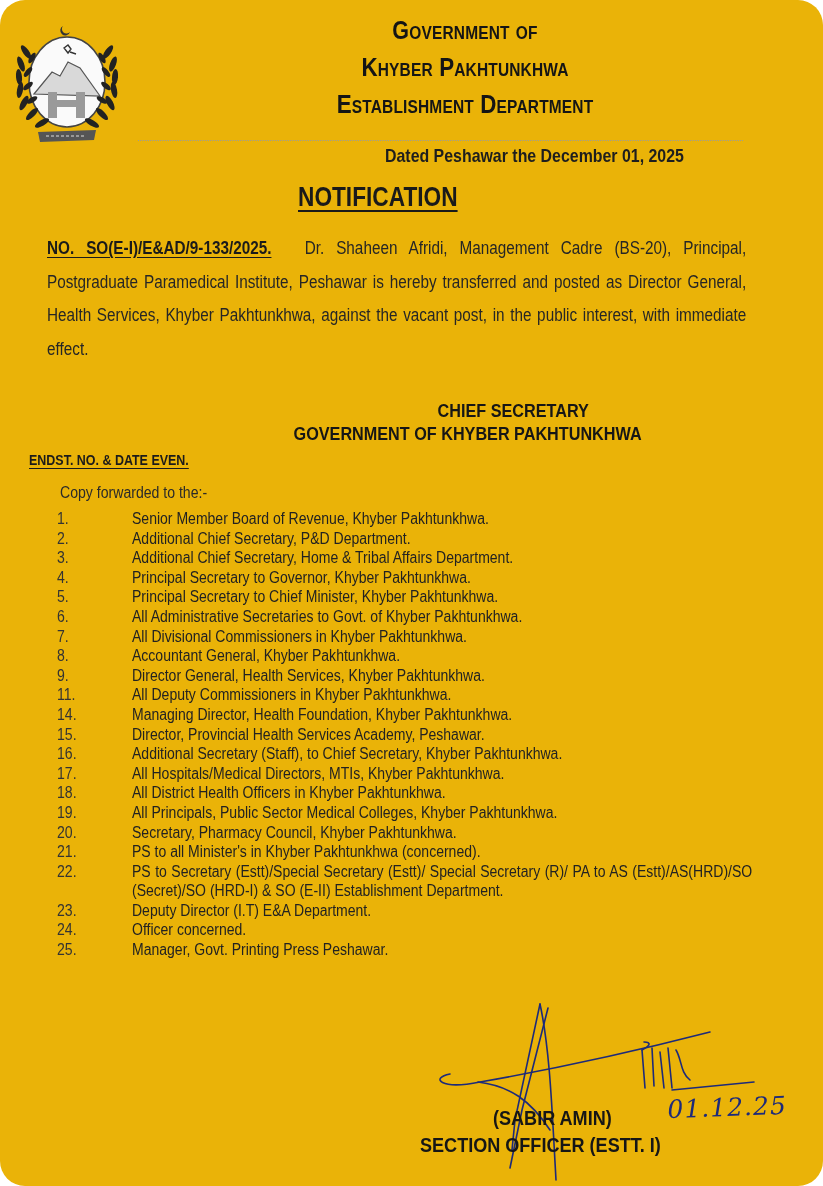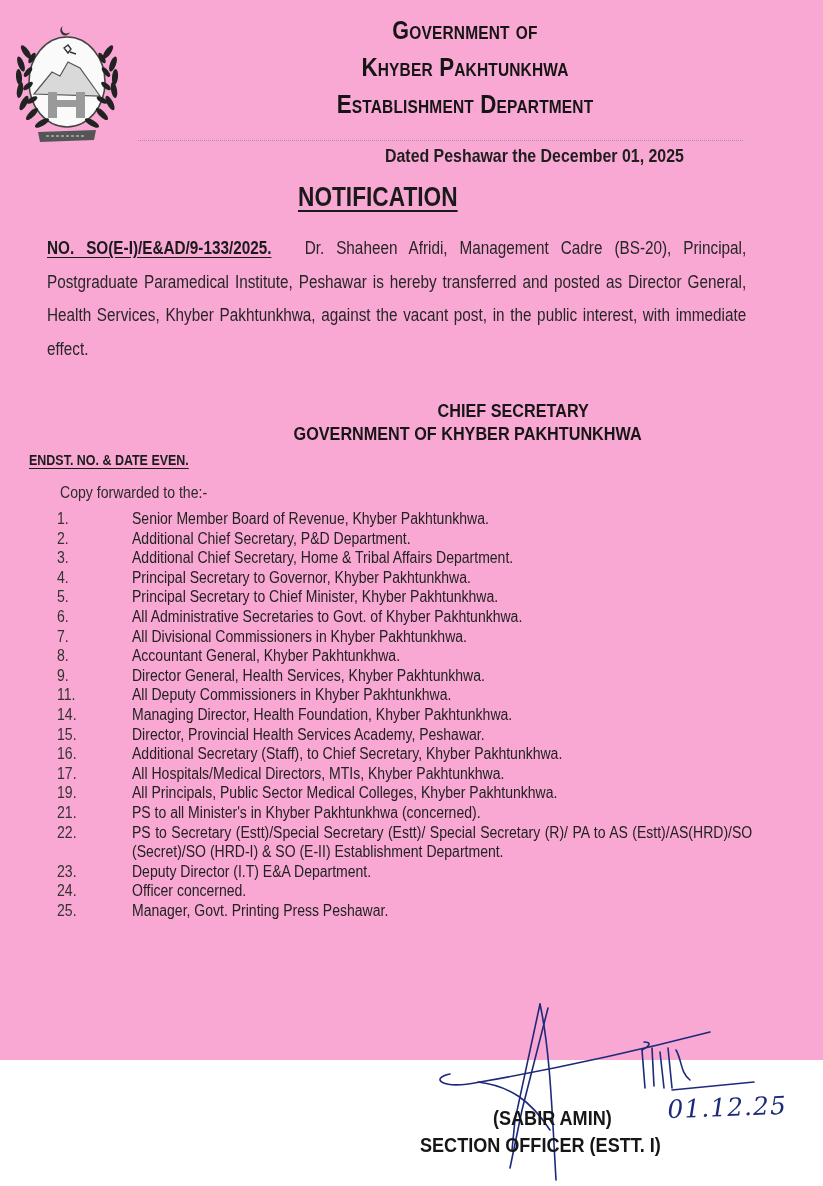--- a/index.html
+++ b/index.html
@@ -12,22 +12,23 @@
       height: 1186px;
       position: relative;
       overflow: hidden;
       font-family: "Liberation Sans", sans-serif;
       color: #1a1a1a;
     }
     .page {
       position: absolute;
       left: 0; top: 0;
       width: 823px;
-      height: 1060px;
-      background: #f9a8d4;
+      height: 1186px;
+      background: #eab308;
+      border-radius: 25px;
     }
     
     .logo {
       position: absolute;
       left: 8px;
       top: 22px;
       width: 118px;
       height: 124px;
     }
     .header-title {
@@ -348,22 +349,30 @@
       </li>
       <li>
         <span class="num">16.</span>
         <span class="txt">Additional Secretary (Staff), to Chief Secretary, Khyber Pakhtunkhwa.</span>
       </li>
       <li>
         <span class="num">17.</span>
         <span class="txt">All Hospitals/Medical Directors, MTIs, Khyber Pakhtunkhwa.</span>
       </li>
       <li>
+        <span class="num">18.</span>
+        <span class="txt">All District Health Officers in Khyber Pakhtunkhwa.</span>
+      </li>
+      <li>
         <span class="num">19.</span>
         <span class="txt">All Principals, Public Sector Medical Colleges, Khyber Pakhtunkhwa.</span>
+      </li>
+      <li>
+        <span class="num">20.</span>
+        <span class="txt">Secretary, Pharmacy Council, Khyber Pakhtunkhwa.</span>
       </li>
       <li>
         <span class="num">21.</span>
         <span class="txt">PS to all Minister's in Khyber Pakhtunkhwa (concerned).</span>
       </li>
       <li class="long">
         <span class="num">22.</span>
         <span class="txt">PS to Secretary (Estt)/Special Secretary (Estt)/ Special Secretary (R)/ PA to AS (Estt)/AS(HRD)/SO (Secret)/SO (HRD-I) &amp; SO (E-II) Establishment Department.</span>
       </li>
       <li>

